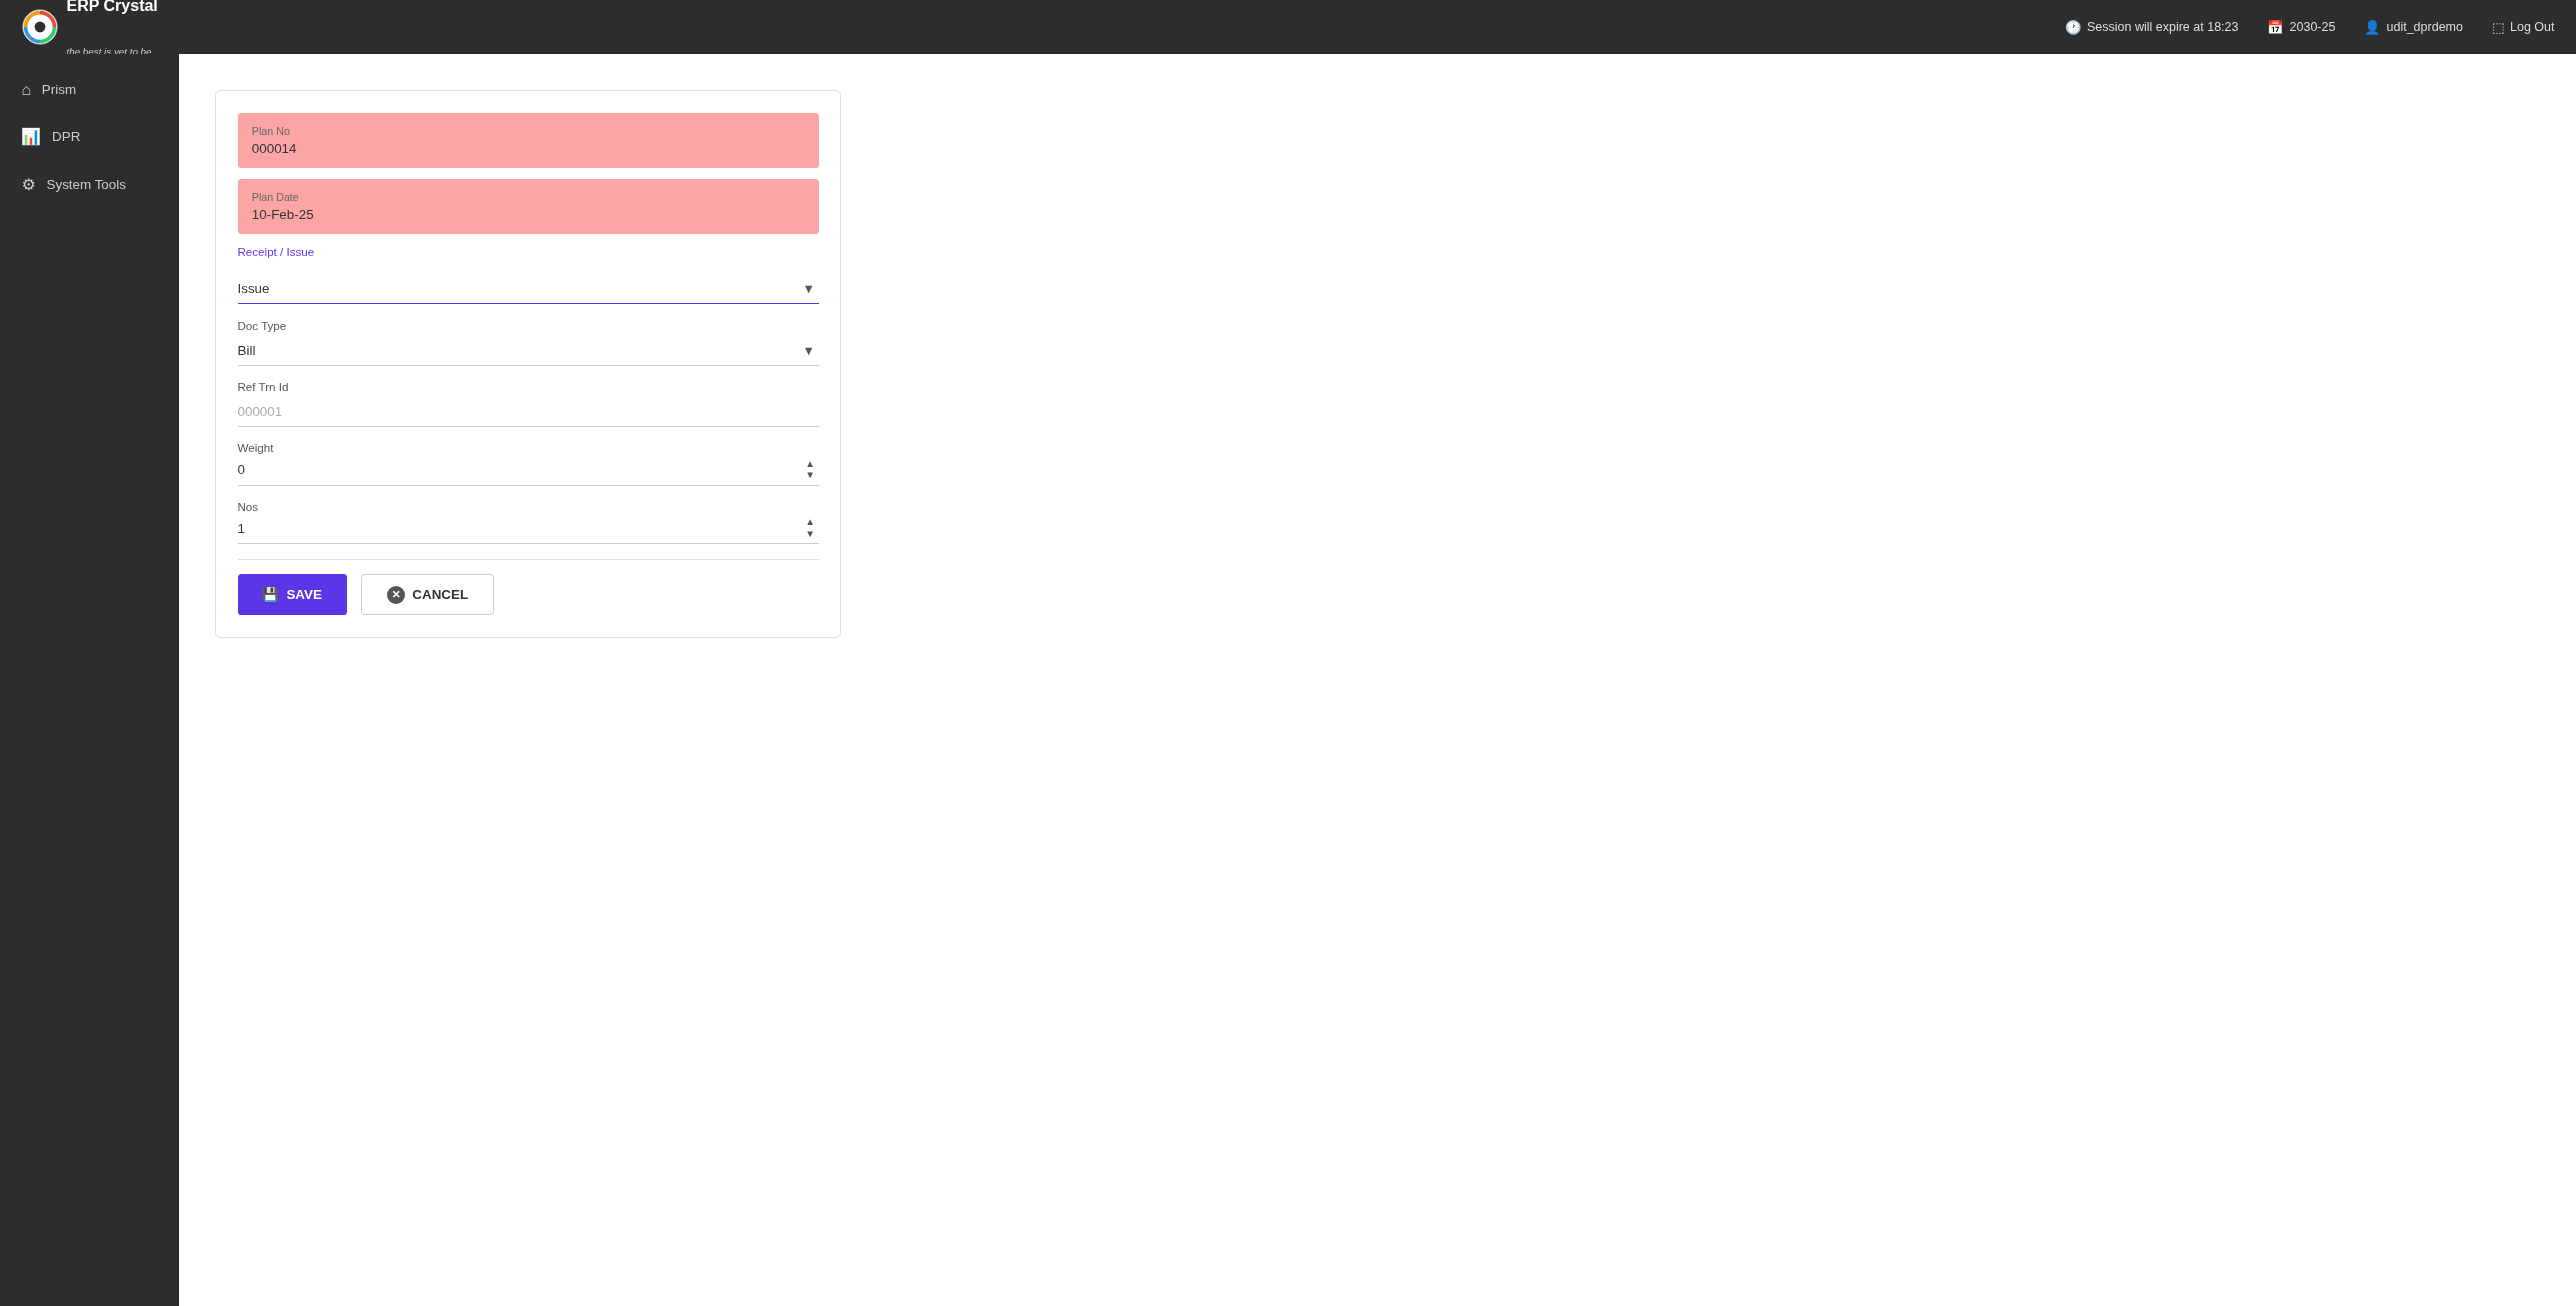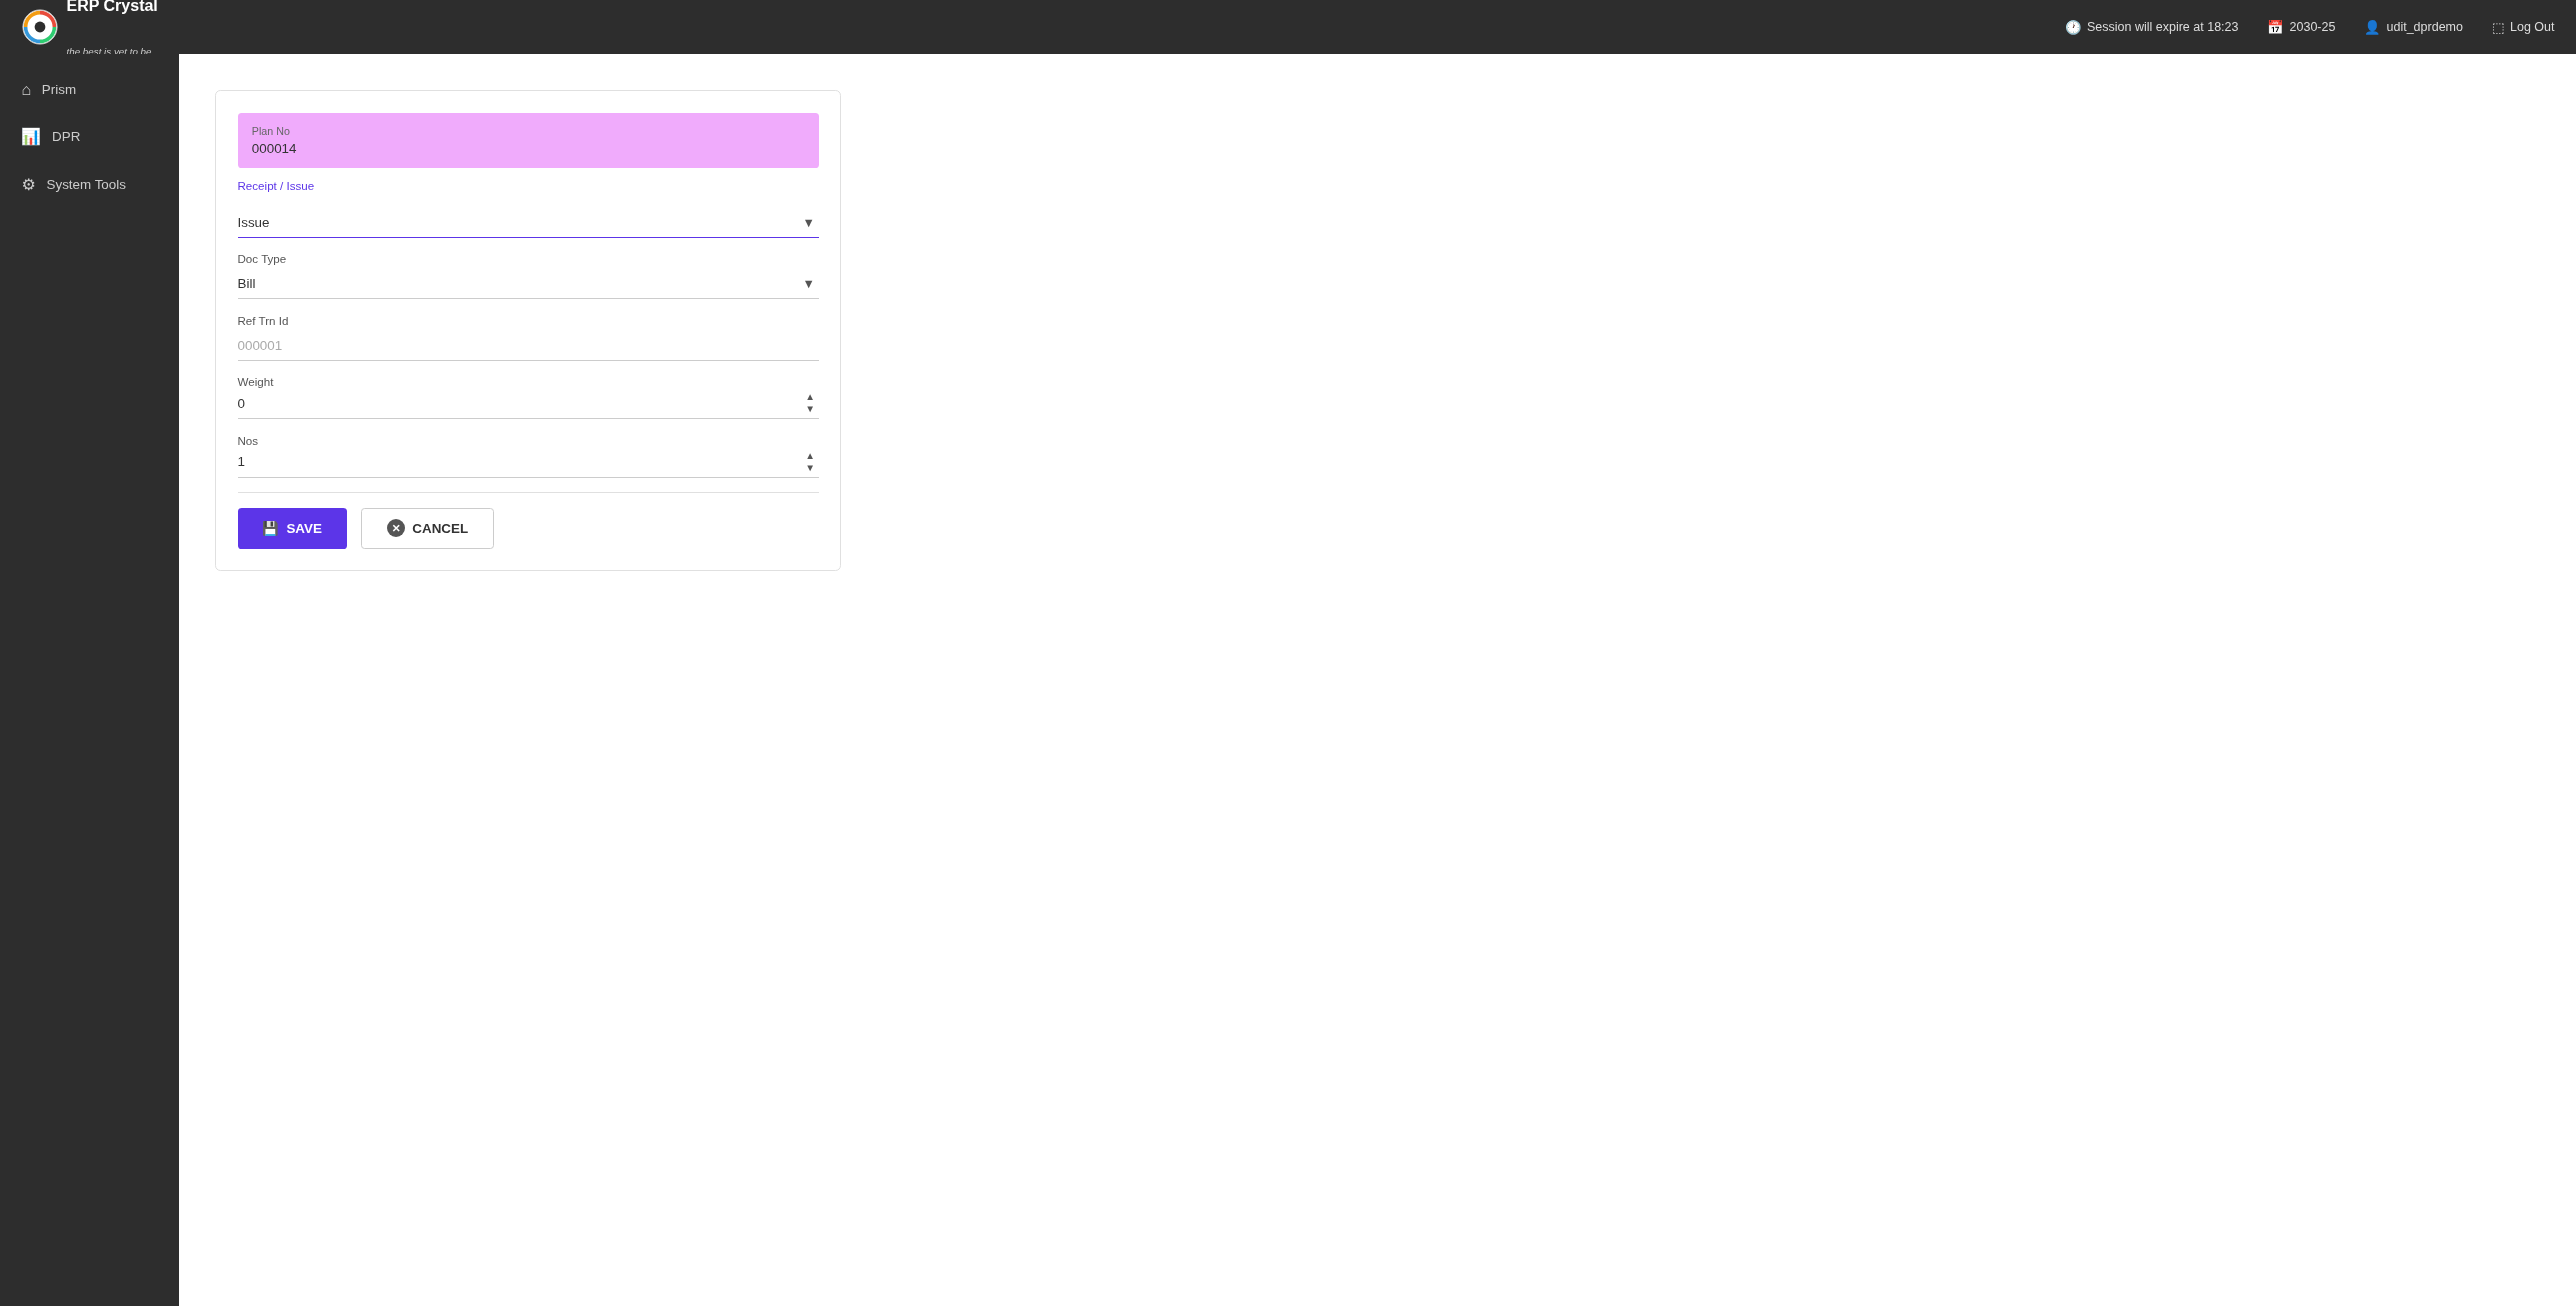--- a/index.html
+++ b/index.html
@@ -88,21 +88,21 @@
     .form-card {
       background: #fff;
       border: 0.9px solid #e0e0e0;
       border-radius: 5.4px;
       padding: 21.5px;
       max-width: 626px;
     }
 
     
     .readonly-field {
-      background: #f0abfc;
+      background: #fca5a5;
       border-radius: 3.6px;
       padding: 12.5px 14.3px;
       margin-bottom: 10.7px;
     }
     .readonly-field .field-label {
       font-size: 10.7px;
       color: #666;
       margin-bottom: 3.6px;
     }
     .readonly-field .field-value {
@@ -352,20 +352,24 @@
 
   <div class="content">
 
     <div class="form-card">
 
       <div class="readonly-field">
         <div class="field-label">Plan No</div>
         <div class="field-value">000014</div>
       </div>
 
+      <div class="readonly-field">
+        <div class="field-label">Plan Date</div>
+        <div class="field-value">10-Feb-25</div>
+      </div>
 
       <div class="form-group">
         <label class="form-label">Receipt / Issue</label>
         <div class="select-wrapper">
           <select class="form-select">
             <option>Issue</option>
             <option>Receipt</option>
           </select>
           <span class="chevron-down">▼</span>
         </div>

